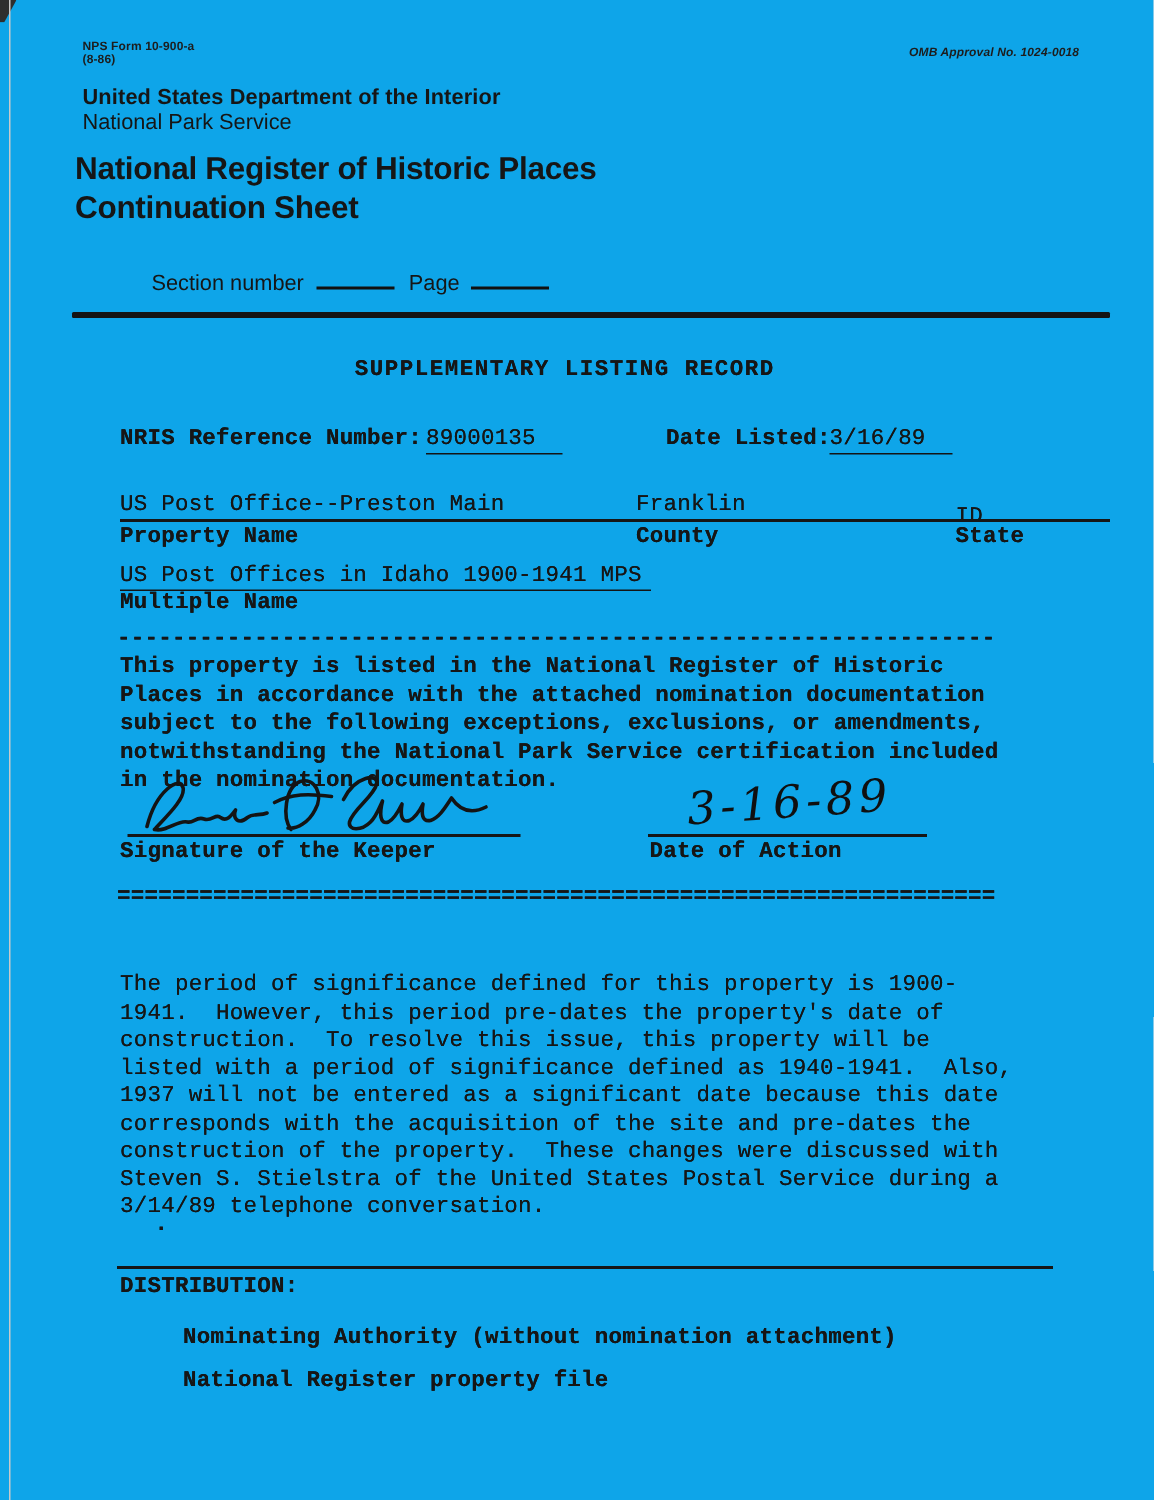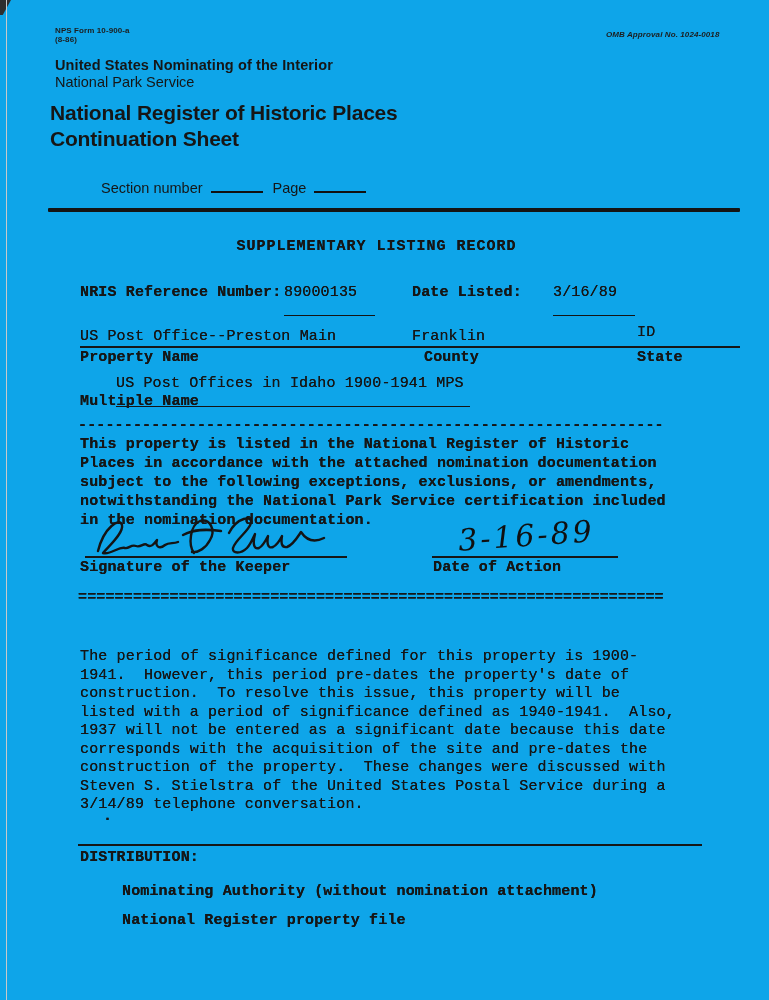--- a/index.html
+++ b/index.html
@@ -22,21 +22,21 @@
   .dept{position:absolute;left:55px;top:57px;font-size:14.5px;font-weight:bold;letter-spacing:.1px;}
   .agency{position:absolute;left:55px;top:74px;font-size:14.5px;font-weight:500;}
   .title{position:absolute;left:50px;font-size:21px;font-weight:bold;letter-spacing:-.2px;}
   .section-row{position:absolute;left:55px;top:179px;font-size:14.5px;font-weight:500;margin-left:46px;}
   .blank{display:inline-block;width:52px;border-bottom:2px solid #111;height:12px;margin:0 10px 0 8px;}
   .rule-thick{position:absolute;left:48px;top:208px;width:692px;height:4px;background:#141414;border-radius:1px;}
   .rule-thin{position:absolute;background:#161616;height:2px;}
   
   .mono{position:absolute;font-size:15px;letter-spacing:.15px;text-shadow:0 0 .4px currentColor;white-space:pre;}
   .b{font-weight:bold;}
-  .u{border-bottom:1.6px solid #141414;padding-right:18px;padding-bottom:14px;}
+  .u{border-bottom:1.6px solid #141414;padding-right:18px;padding-bottom:1px;}
   .para{line-height:19px;}
   .body-para{line-height:18.5px;}
   .divider{overflow:hidden;width:592px;}
   .center-head{left:0;width:753px;text-align:center;letter-spacing:1px;}
   
   .sig-svg{position:absolute;left:88px;top:513px;}
   .handdate{
     position:absolute;left:458px;top:518px;
     font-family:"DejaVu Serif","Liberation Serif",serif;
     font-style:italic;font-size:30px;font-weight:500;
@@ -51,46 +51,46 @@
 
   <div class="corner-blot"></div>
   <div class="edge-left"></div>
 
   <div class="tiny sans" style="left:55px;top:26px;">
     <div>NPS Form 10-900-a</div>
     <div>(8-86)</div>
   </div>
   <div class="tiny sans italic" style="left:606px;top:30px;">OMB Approval No. 1024-0018</div>
 
-  <div class="dept sans">United States Nominating of the Interior</div>
+  <div class="dept sans">United States Department of the Interior</div>
   <div class="agency sans">National Park Service</div>
 
   <div class="title sans" style="top:127px;">Continuation Sheet</div>
   <div class="title sans" style="top:101px;">National Register of Historic Places</div>
 
   <div class="section-row sans"><span>Section number</span><span class="blank"></span><span>Page</span><span class="blank"></span></div>
 
   <div class="rule-thick"></div>
 
   <div class="mono b" style="left:80px;top:284px;">NRIS Reference Number:</div>
 
   <div class="mono b center-head" style="top:238px;">SUPPLEMENTARY LISTING RECORD</div>
   <div class="mono u" style="left:284px;top:284px;">89000135</div>
-  <div class="mono b" style="left:412px;top:284px;">Date Listed:</div>
+  <div class="mono b" style="left:444px;top:284px;">Date Listed:</div>
   <div class="mono u" style="left:553px;top:284px;">3/16/89</div>
 
   <div class="mono" style="left:80px;top:328px;">US Post Office--Preston Main</div>
-  <div class="mono" style="left:412px;top:328px;">Franklin</div>
-  <div class="mono" style="left:637px;top:324px;">ID</div>
+  <div class="mono" style="left:424px;top:328px;">Franklin</div>
+  <div class="mono" style="left:637px;top:336px;">ID</div>
   <div class="rule-thin" style="left:80px;top:346px;width:660px;"></div>
   <div class="mono b" style="left:80px;top:349px;">Property Name</div>
   <div class="mono b" style="left:424px;top:349px;">County</div>
   <div class="mono b" style="left:637px;top:349px;">State</div>
 
-  <div class="mono u" style="left:80px;top:375px;padding-right:6px;margin-left:36px;">US Post Offices in Idaho 1900-1941 MPS</div>
+  <div class="mono u" style="left:80px;top:375px;padding-right:6px;">US Post Offices in Idaho 1900-1941 MPS</div>
   <div class="mono b" style="left:80px;top:393px;">Multiple Name</div>
 
   <div class="mono b divider" style="left:78px;top:417px;">----------------------------------------------------------------</div>
   <div class="mono b para" style="left:80px;top:435px;">This property is listed in the National Register of Historic
 Places in accordance with the attached nomination documentation
 subject to the following exceptions, exclusions, or amendments,
 notwithstanding the National Park Service certification included
 in the nomination documentation.</div>
 
   <svg class="sig-svg" width="252" height="48" viewBox="0 0 252 48">

